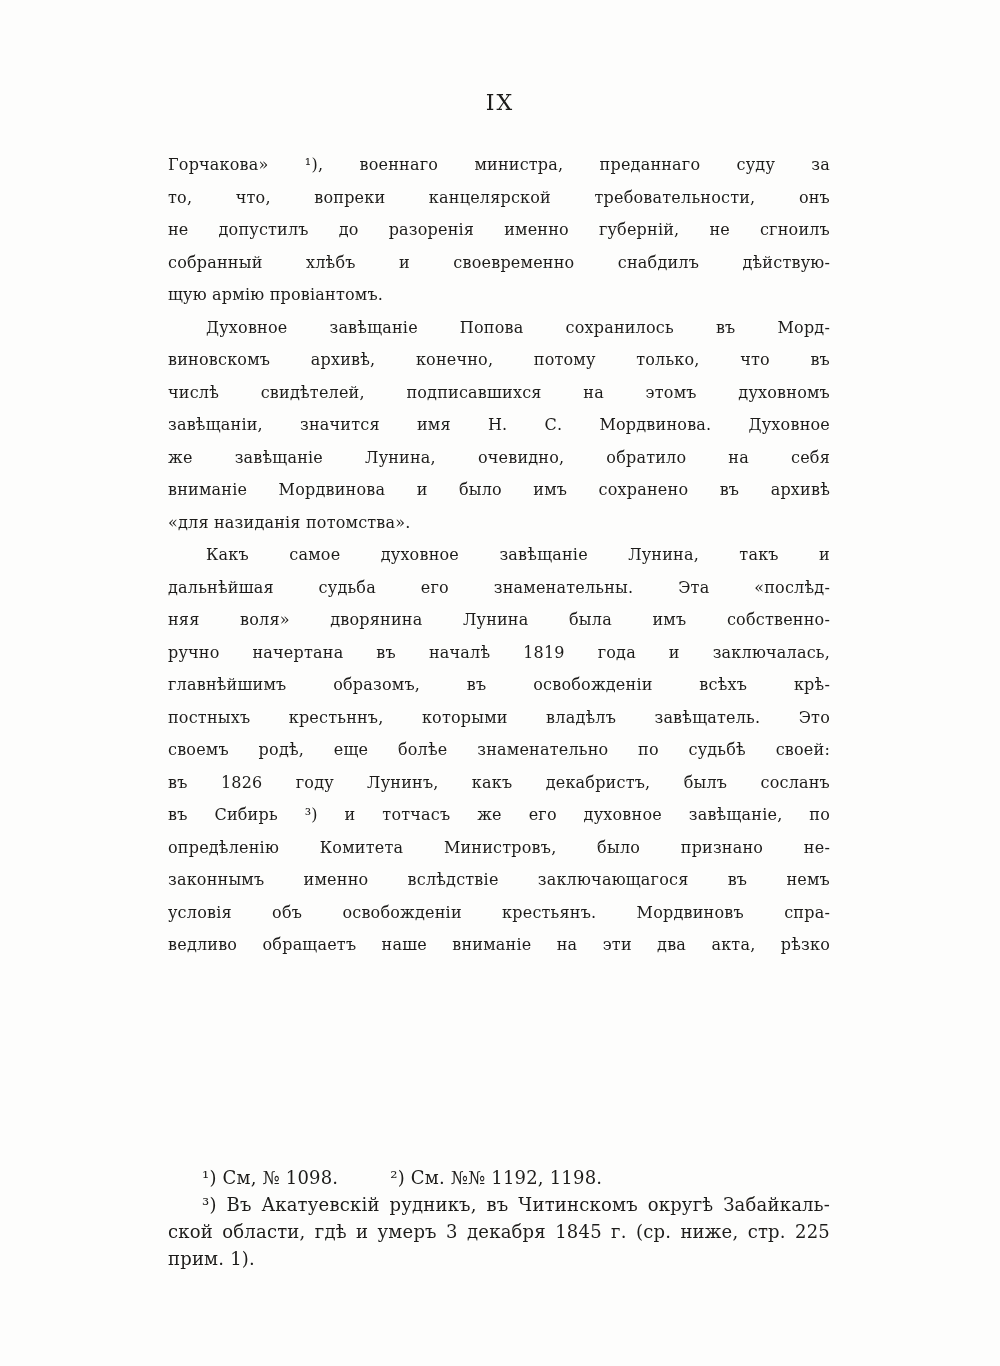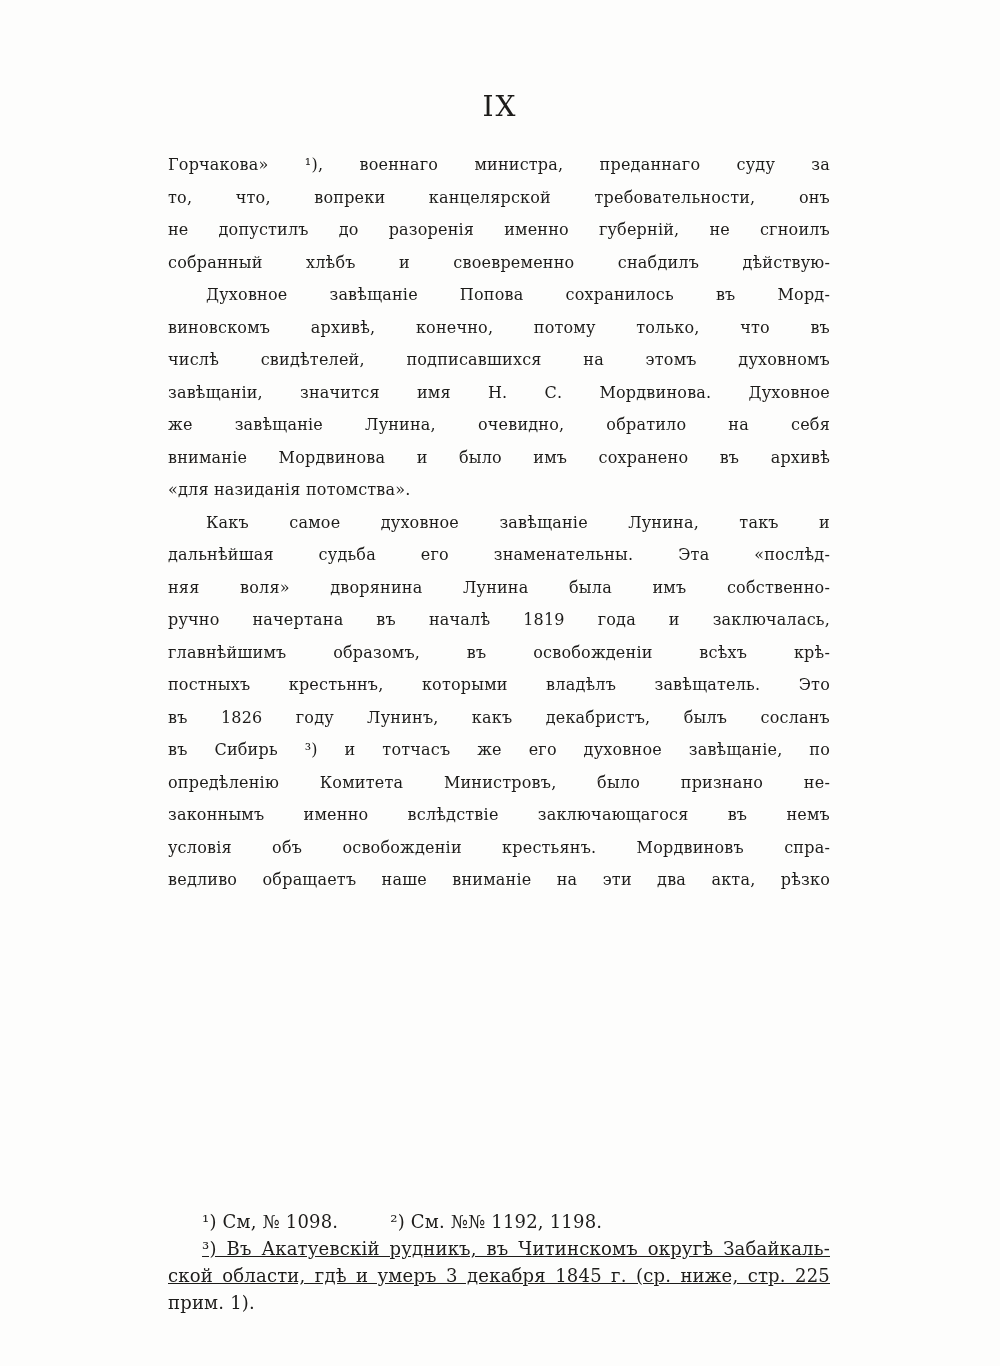--- a/index.html
+++ b/index.html
@@ -15,21 +15,21 @@
     color: #1d1c1a;
     font-family: "DejaVu Serif", "Liberation Serif", serif;
     overflow: hidden;
   }
   .pagenum {
     position: absolute;
     top: 90px;
     left: 0;
     width: 1000px;
     text-align: center;
-    font-size: 28px;
+    font-size: 22px;
     letter-spacing: 2px;
     font-weight: 500;
   }
   .body-text {
     position: absolute;
     left: 168px;
     top: 149px;
     width: 662px;
     font-size: 16px;
     line-height: 32.5px;
@@ -44,65 +44,65 @@
   .ln.indent { text-indent: 38px; }
   .ln.endpara { text-align-last: left; }
   .footnotes {
     position: absolute;
     left: 168px;
     top: 1164px;
     width: 662px;
     font-size: 18px;
     line-height: 27px;
     letter-spacing: 0.2px;
-    margin-top: 44px;
   }
   .fn-line { text-align: left; }
   .fn-line.j {
     text-align: justify;
     text-align-last: justify;
-    text-decoration: underline;
   }
   .fn-line.indent { text-indent: 34px; }
   .fn-sep { display: inline-block; width: 52px; }
 </style>
 </head>
 <body>
 
 <div class="page">
 
   <div class="pagenum">IX</div>
 
   <div class="body-text">
 
     <div>
       <div class="ln">Горчакова» ¹), военнаго министра, преданнаго суду за</div>
       <div class="ln">то, что, вопреки канцелярской требовательности, онъ</div>
       <div class="ln">не допустилъ до разоренія именно губерній, не сгноилъ</div>
       <div class="ln">собранный хлѣбъ и своевременно снабдилъ дѣйствую-</div>
+      <div class="ln endpara">щую армію провіантомъ.</div>
     </div>
 
 
     <div>
       <div class="ln indent">Духовное завѣщаніе Попова сохранилось въ Морд-</div>
       <div class="ln">виновскомъ архивѣ, конечно, потому только, что въ</div>
       <div class="ln">числѣ свидѣтелей, подписавшихся на этомъ духовномъ</div>
       <div class="ln">завѣщаніи, значится имя Н. С. Мордвинова. Духовное</div>
       <div class="ln">же завѣщаніе Лунина, очевидно, обратило на себя</div>
       <div class="ln">вниманіе Мордвинова и было имъ сохранено въ архивѣ</div>
       <div class="ln endpara">«для назиданія потомства».</div>
     </div>
 
     <div>
       <div class="ln indent">Какъ самое духовное завѣщаніе Лунина, такъ и</div>
       <div class="ln">дальнѣйшая судьба его знаменательны. Эта «послѣд-</div>
       <div class="ln">няя воля» дворянина Лунина была имъ собственно-</div>
       <div class="ln">ручно начертана въ началѣ 1819 года и заключалась,</div>
       <div class="ln">главнѣйшимъ образомъ, въ освобожденіи всѣхъ крѣ-</div>
       <div class="ln">постныхъ крестьннъ, которыми владѣлъ завѣщатель. Это</div>
+      <div class="ln">своемъ родѣ, еще болѣе знаменательно по судьбѣ своей:</div>
       <div class="ln">въ 1826 году Лунинъ, какъ декабристъ, былъ сосланъ</div>
       <div class="ln">въ Сибирь ³) и тотчасъ же его духовное завѣщаніе, по</div>
       <div class="ln">опредѣленію Комитета Министровъ, было признано не-</div>
       <div class="ln">законнымъ именно вслѣдствіе заключающагося въ немъ</div>
       <div class="ln">условія объ освобожденіи крестьянъ. Мордвиновъ спра-</div>
       <div class="ln">ведливо обращаетъ наше вниманіе на эти два акта, рѣзко</div>
     </div>
 
   </div>
 

